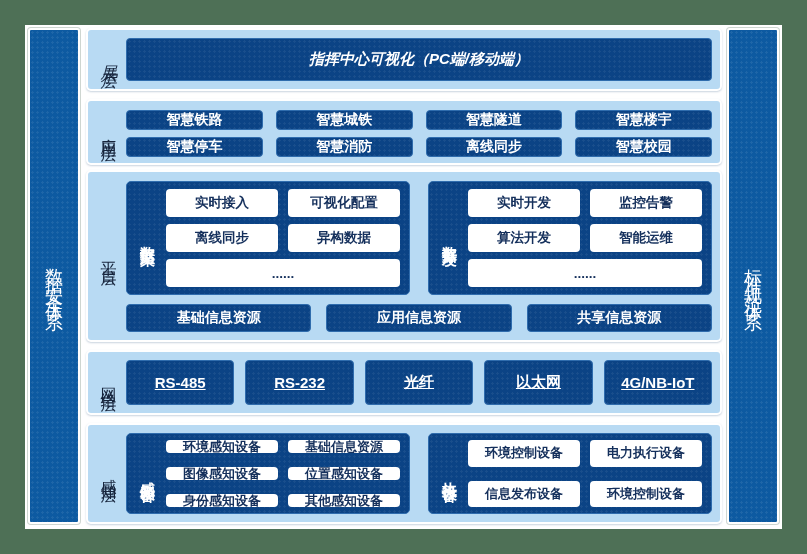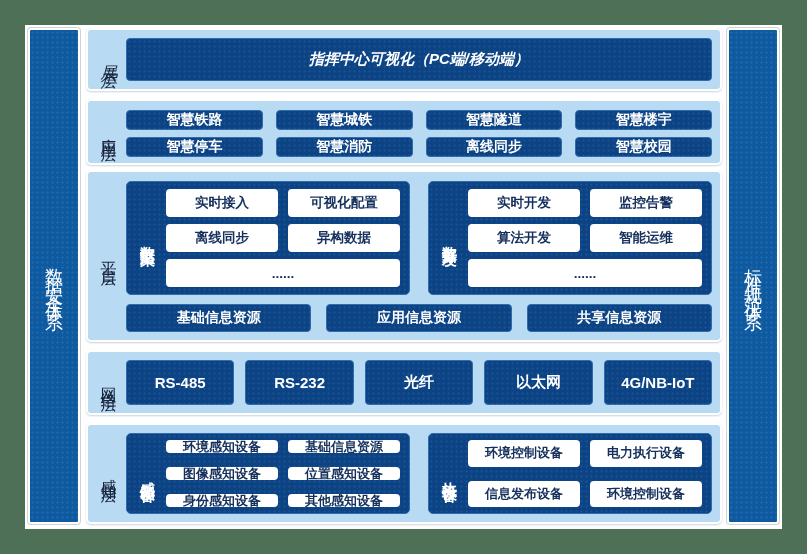--- a/index.html
+++ b/index.html
@@ -82,21 +82,21 @@
     display:flex;align-items:center;justify-content:center;
     color:#ffffff;font-weight:bold;font-size:15px;letter-spacing:2px;
   }
   .group-grid{flex:1;display:flex;flex-direction:column;gap:7px;min-width:0;}
   .grid-row{display:flex;gap:10px;flex:1;min-height:0;border-radius:6px;}
   .grid-row .whitebox{flex:1;}
   .resources{display:flex;gap:15px;margin-top:9px;height:28px;flex:0 0 auto;}
   .resources .navybox{flex:1;font-size:14px;}
   
   .p4 .panel-content{gap:11px;padding:8px 8px 8px 3px;}
-  .p4 .navybox{flex:1;font-size:15px;}
+  .p4 .navybox{flex:1;font-size:15px;text-decoration:underline;}
   
   .p5 .panel-content{padding:8px 8px 8px 3px;}
   .p5 .groups-row{flex:1;}
   .p5 .whitebox{font-size:13px;}
   .p5 .group{padding:6px 9px;}
   .p5 .group-grid{gap:14px;}
 </style>
 </head>
 <body>
 

